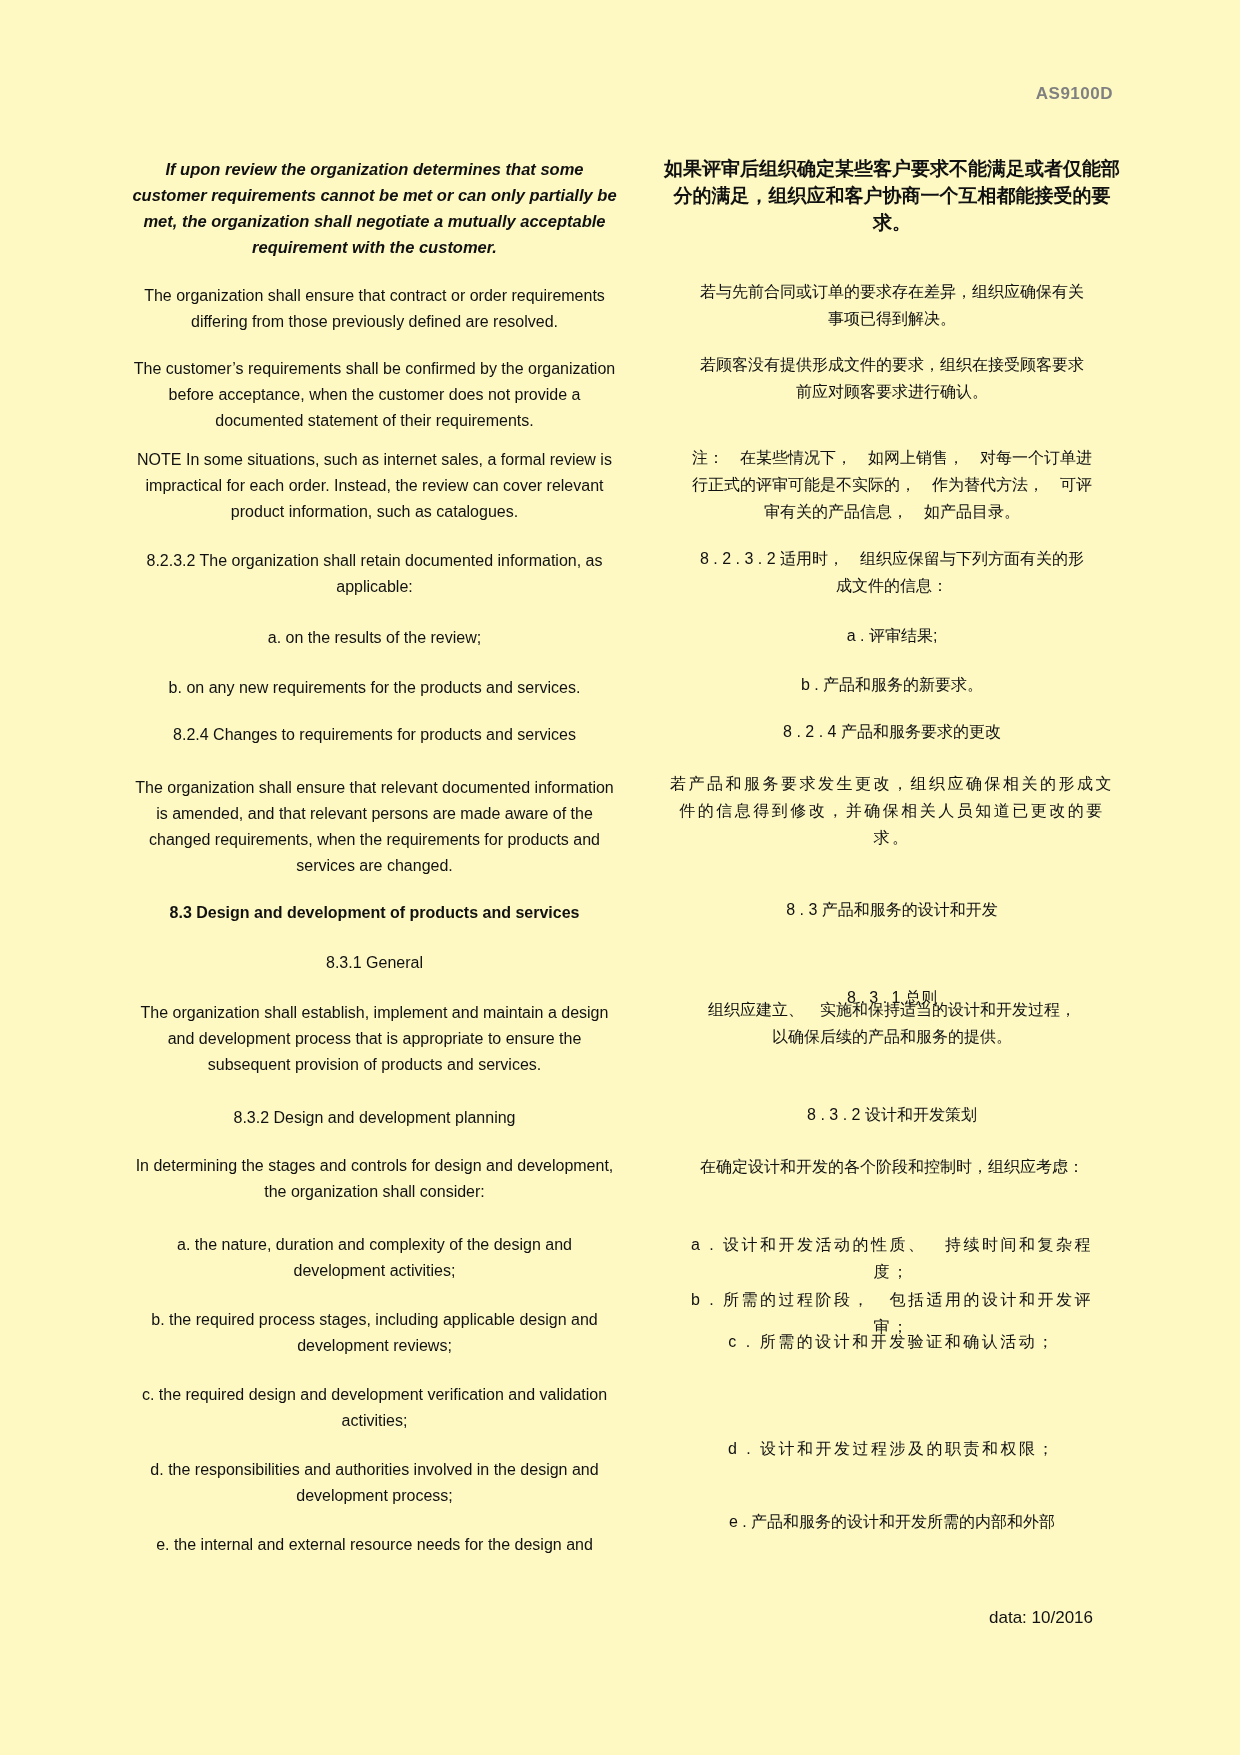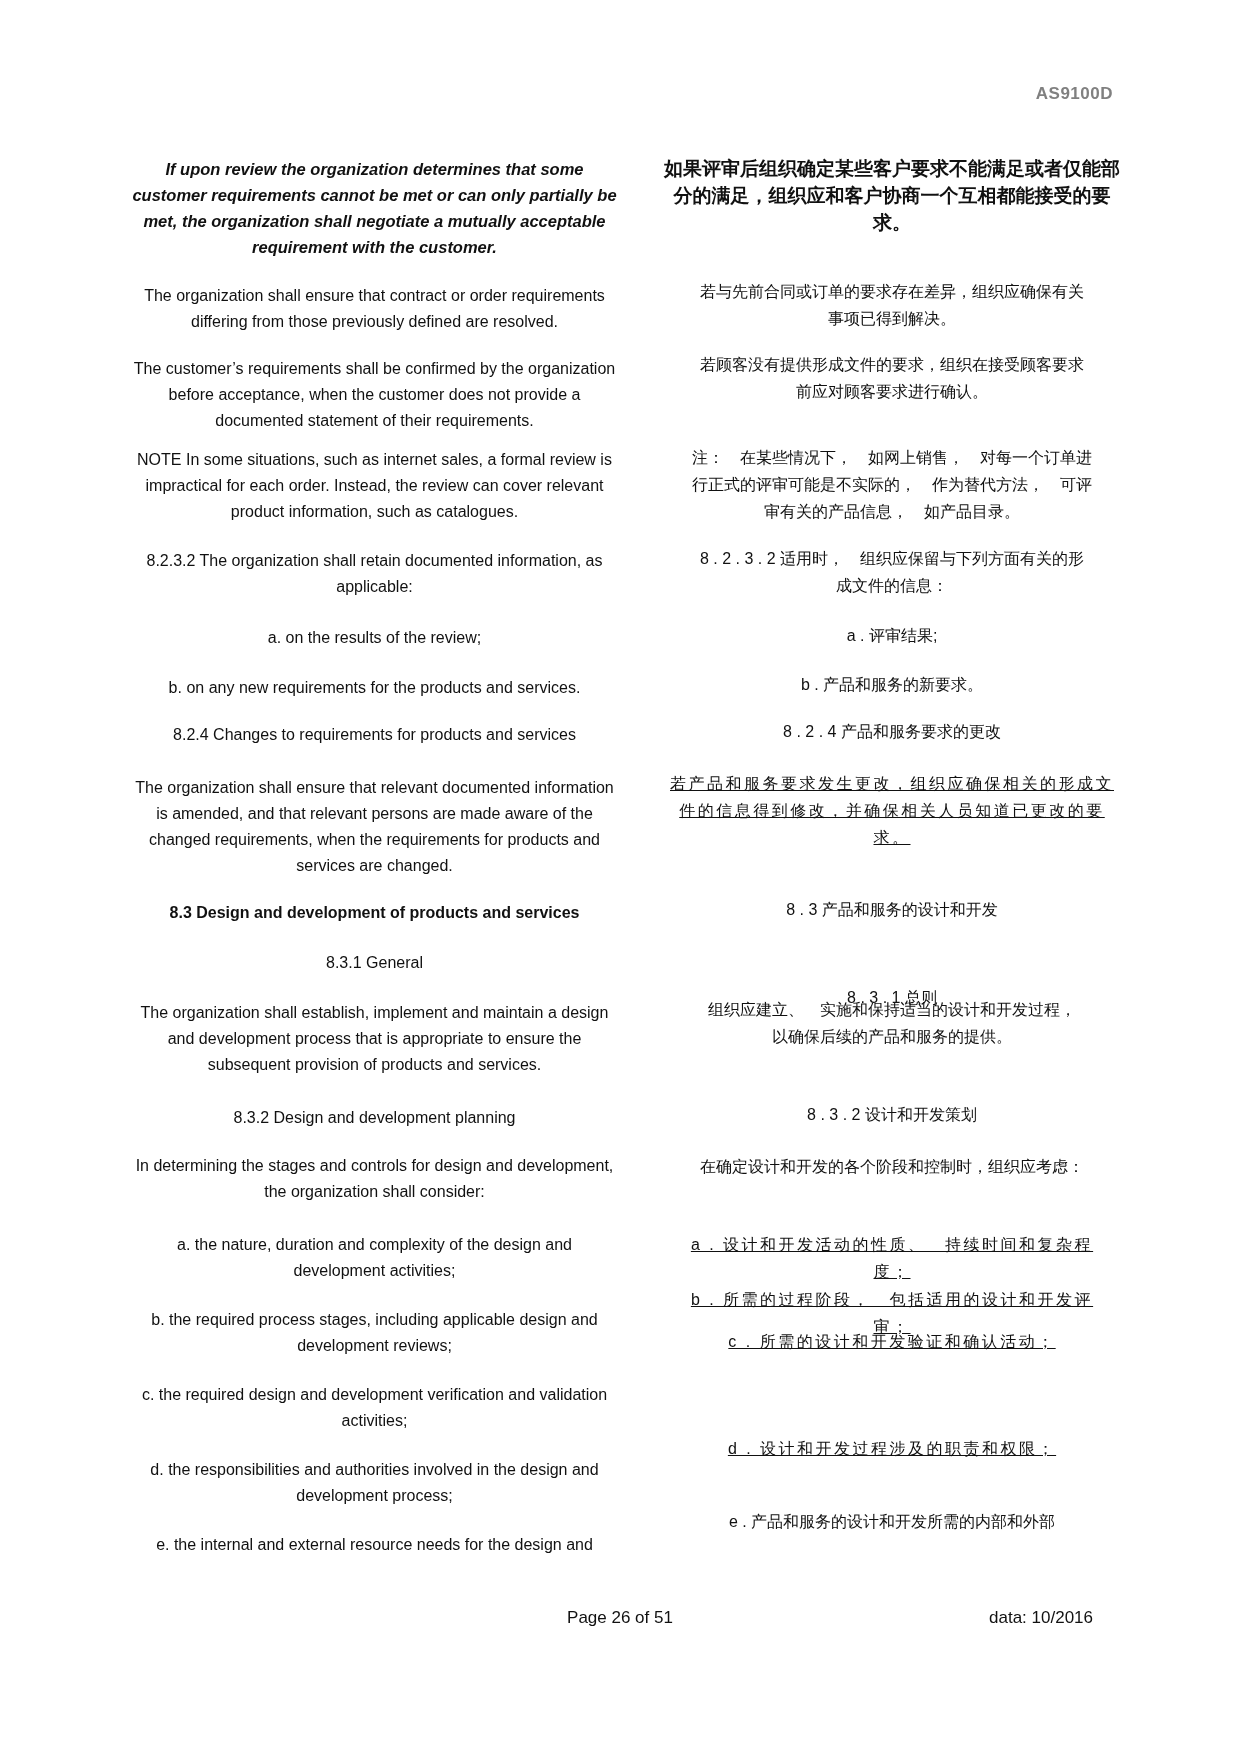--- a/index.html
+++ b/index.html
@@ -1,21 +1,21 @@
 <!DOCTYPE html>
 <html><head>
 <meta charset="utf-8">
 <style>
   html, body { margin: 0; padding: 0; background: #e8e8e8; }
   .page {
     position: relative;
     width: 1240px;
     height: 1755px;
     margin: 0 auto;
-    background: #ffffff;
+    background: #fef9c3;
     font-family: "Liberation Sans", sans-serif;
     color: #111111;
     overflow: hidden;
   }
   .doc-header {
     position: absolute;
     top: 84px;
     right: 127px;
     font-size: 17px;
     font-weight: bold;
@@ -36,21 +36,21 @@
   }
   .col-zh p {
     left: 658px;
     width: 468px;
     font-size: 16px;
     line-height: 27px;
   }
   p.bi { font-weight: bold; font-style: italic; font-size: 16.5px; }
   p.b  { font-weight: bold; }
   p.zh-b { font-weight: bold; font-size: 19px; }
-  p.ls { letter-spacing: 2.5px; text-decoration: underline; }
+  p.ls { letter-spacing: 2.5px; }
   .footer-page {
     position: absolute;
     top: 1608px;
     left: 0;
     width: 1240px;
     text-align: center;
     font-size: 17px;
     color: #111111;
   }
   .footer-date {
@@ -136,16 +136,15 @@
     <p style="top:1153px">在确定设计和开发的各个阶段和控制时，组织应考虑：</p>
     <p class="ls" style="top:1231px">a . 设计和开发活动的性质、　持续时间和复杂程
 度；</p>
     <p class="ls" style="top:1286px">b . 所需的过程阶段，　包括适用的设计和开发评
 审；</p>
     <p class="ls" style="top:1328px">c . 所需的设计和开发验证和确认活动；</p>
     <p class="ls" style="top:1435px">d . 设计和开发过程涉及的职责和权限；</p>
     <p style="top:1508px">e . 产品和服务的设计和开发所需的内部和外部</p>
   </div>
 
-  <div class="footer-page">Page 26 of 51</div>
   <div class="footer-date">data: 10/2016</div>
 
 </div>
 
 </body></html>

